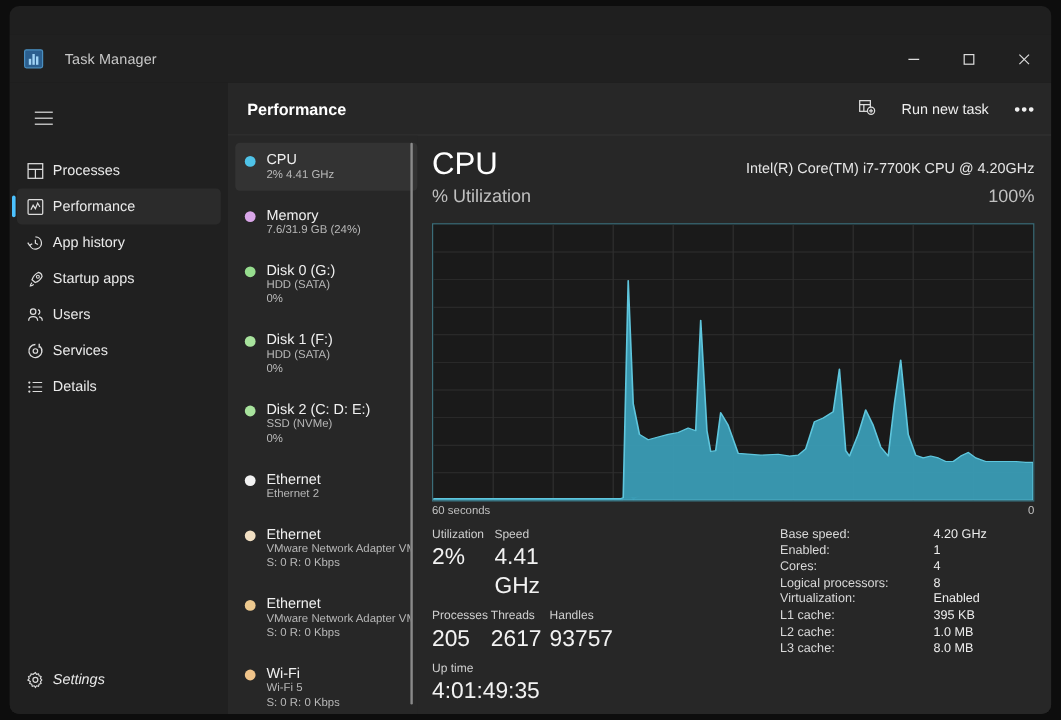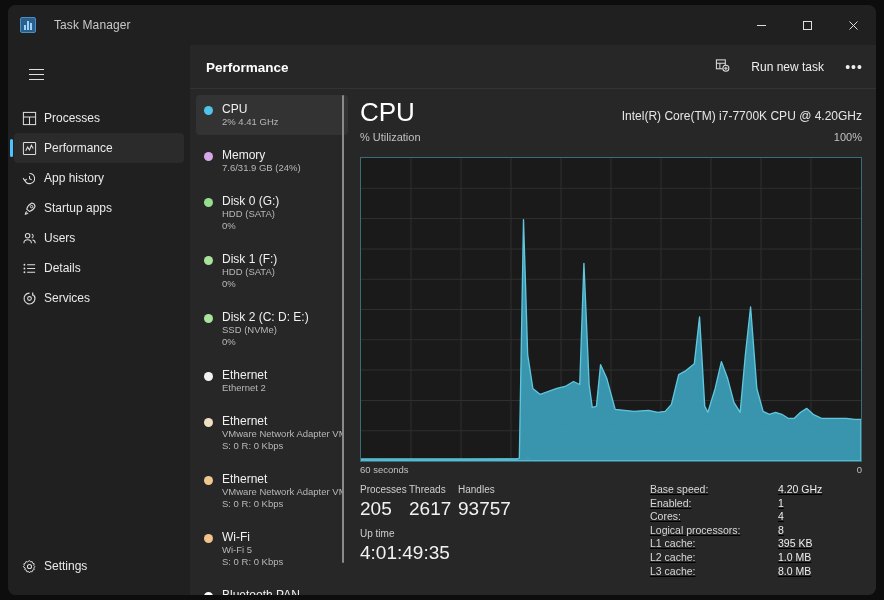--- a/index.html
+++ b/index.html
@@ -20,20 +20,21 @@
     flex-direction: column;
   }
   
   .titlebar {
     height: 40px;
     background: #202020;
     display: flex;
     align-items: center;
     flex: none;
     position: relative;
+    margin-top: 24px;
   }
   .app-icon {
     width: 16px; height: 16px;
     margin-left: 12px;
     background: #2b5f8f;
     border: 1px solid #4a8fc0;
     border-radius: 2px;
     display: flex; align-items: flex-end; justify-content: center;
     gap: 1px; padding-bottom: 2px;
   }
@@ -102,21 +103,21 @@
     border-radius: 2px;
   }
   .navicon {
     width: 30px;
     display: flex; align-items: center; justify-content: center;
     color: #dedede;
     flex: none;
   }
   .navlabel { font-size: 12px; color: #eaeaea; }
   .navspacer { flex: 1; }
-  .settings-wrap { padding-bottom: 14px; }
+  .settings-wrap { padding-bottom: 14px; font-style: italic; }
 
   
   .right { flex: 1; background: #272727; display: flex; flex-direction: column; min-width: 0; }
   .cmdbar {
     height: 44px;
     display: flex; align-items: center;
     flex: none;
     padding: 0 6px 0 16px;
     position: relative;
   }
@@ -174,42 +175,42 @@
     width: 2px; height: 468px;
     background: #8a8a8a;
     border-radius: 1px;
   }
 
   
   .detail { flex: 1; padding: 8px 14px 0 12px; min-width: 0; display: flex; flex-direction: column; }
   .dethead { display: flex; align-items: flex-end; justify-content: space-between; margin-bottom: 4px; }
   .det-title { font-size: 26px; color: #fff; line-height: 30px; font-weight: 400; }
   .det-model { font-size: 12px; color: #e6e6e6; padding-bottom: 4px; }
-  .axisrow { display: flex; justify-content: space-between; font-size: 11px; color: #c0c0c0; margin-bottom: 14px; }
+  .axisrow { display: flex; justify-content: space-between; font-size: 15px; color: #c0c0c0; margin-bottom: 14px; }
   .graphbox {
     position: relative;
     height: 305px;
     border: 1px solid #3b6d79;
     background: #1a1a1a;
     overflow: hidden;
   }
   .graphbox svg { display: block; width: 100%; height: 100%; }
   .botaxis { display: flex; justify-content: space-between; font-size: 9.5px; color: #c0c0c0; margin-top: 2px; align-items: flex-end; }
 
   
   .stats { display: flex; margin-top: 8px; }
   .stats-left { width: 150px; flex: none; }
   .statgroup { display: flex; margin-bottom: 6px; }
   .statcell { width: 52px; }
   .statcell.wide { width: 62px; }
   .statlbl { font-size: 10px; color: #cfcfcf; line-height: 14px; }
   .statval { font-size: 19px; color: #f2f2f2; line-height: 24px; font-weight: 300; }
   .stats-mid { flex: none; width: 140px; }
   .stats-right { flex: 1; }
-  .inforow { display: flex; font-size: 10.5px; line-height: 13.6px; text-decoration: underline; }
+  .inforow { display: flex; font-size: 10.5px; line-height: 13.6px; }
   .infolbl { width: 128px; color: #d8d8d8; flex: none; }
   .infoval { color: #ededed; }
   svg { shape-rendering: geometricPrecision; }
 </style>
 </head>
 <body>
 
 <div class="window">
 
   <div class="titlebar">
@@ -294,45 +295,45 @@
         <div class="navitem">
           <span class="navicon">
             <svg width="15" height="15" viewBox="0 0 16 16">
                 <circle cx="6" cy="5" r="2.4" fill="none" stroke="#ddd" stroke-width="1.1"></circle>
                 <path d="M2 13c0-2.2 1.8-3.6 4-3.6S10 10.8 10 13" fill="none" stroke="#ddd" stroke-width="1.1"></path>
                 <path d="M10.4 3.2a2.2 2.2 0 0 1 0 4.2" fill="none" stroke="#ddd" stroke-width="1.1"></path>
                 <path d="M11.2 9.7c1.8.2 2.9 1.5 2.9 3.3" fill="none" stroke="#ddd" stroke-width="1.1"></path>
               </svg>
           </span>
           <span class="navlabel">Users</span>
+        </div>
+
+        <div class="navitem">
+          <span class="navicon">
+            <svg width="15" height="15" viewBox="0 0 16 16">
+                <path d="M8 2.2a5.8 5.8 0 1 0 4.2 1.8" fill="none" stroke="#ddd" stroke-width="1.2"></path>
+                <circle cx="8" cy="8" r="2" fill="none" stroke="#ddd" stroke-width="1.1"></circle>
+                <line x1="11.4" y1="1.6" x2="11.4" y2="5" stroke="#ddd" stroke-width="1.2"></line>
+              </svg>
+          </span>
+          <span class="navlabel">Services</span>
         </div>
 
         <div class="navitem">
           <span class="navicon">
             <svg width="15" height="15" viewBox="0 0 16 16">
               <circle cx="2.6" cy="4" r="1" fill="#ddd"></circle>
                 <line x1="5.5" y1="4" x2="14" y2="4" stroke="#ddd" stroke-width="1.1"></line>
               <circle cx="2.6" cy="8" r="1" fill="#ddd"></circle>
                 <line x1="5.5" y1="8" x2="14" y2="8" stroke="#ddd" stroke-width="1.1"></line>
               <circle cx="2.6" cy="12" r="1" fill="#ddd"></circle>
                 <line x1="5.5" y1="12" x2="14" y2="12" stroke="#ddd" stroke-width="1.1"></line>
             </svg>
           </span>
           <span class="navlabel">Details</span>
-        </div>
-
-        <div class="navitem">
-          <span class="navicon">
-            <svg width="15" height="15" viewBox="0 0 16 16">
-                <path d="M8 2.2a5.8 5.8 0 1 0 4.2 1.8" fill="none" stroke="#ddd" stroke-width="1.2"></path>
-                <circle cx="8" cy="8" r="2" fill="none" stroke="#ddd" stroke-width="1.1"></circle>
-                <line x1="11.4" y1="1.6" x2="11.4" y2="5" stroke="#ddd" stroke-width="1.2"></line>
-              </svg>
-          </span>
-          <span class="navlabel">Services</span>
         </div>
 
       </div>
 
       <div class="navspacer"></div>
 
       <div class="settings-wrap">
         <div class="navitem">
           <span class="navicon">
             <svg width="15" height="15" viewBox="0 0 16 16">
@@ -505,20 +506,30 @@
 
           <div class="botaxis">
             <span>60 seconds</span>
             <span>0</span>
           </div>
 
           <div class="stats">
             <div class="stats-left">
               <div class="statgroup">
                 <div class="statcell">
+                  <div class="statlbl">Utilization</div>
+                  <div class="statval">2%</div>
+                </div>
+                <div class="statcell wide">
+                  <div class="statlbl">Speed</div>
+                  <div class="statval">4.41 GHz</div>
+                </div>
+              </div>
+              <div class="statgroup">
+                <div class="statcell">
                   <div class="statlbl">Processes</div>
                   <div class="statval">205</div>
                 </div>
                 <div class="statcell">
                   <div class="statlbl">Threads</div>
                   <div class="statval">2617</div>
                 </div>
                 <div class="statcell">
                   <div class="statlbl">Handles</div>
                   <div class="statval">93757</div>
@@ -545,20 +556,24 @@
               </div>
               <div class="inforow">
                 <div class="infolbl">Cores:</div>
                 <div class="infoval">4</div>
               </div>
               <div class="inforow">
                 <div class="infolbl">Logical processors:</div>
                 <div class="infoval">8</div>
               </div>
               <div class="inforow">
+                <div class="infolbl">Virtualization:</div>
+                <div class="infoval">Enabled</div>
+              </div>
+              <div class="inforow">
                 <div class="infolbl">L1 cache:</div>
                 <div class="infoval">395 KB</div>
               </div>
               <div class="inforow">
                 <div class="infolbl">L2 cache:</div>
                 <div class="infoval">1.0 MB</div>
               </div>
               <div class="inforow">
                 <div class="infolbl">L3 cache:</div>
                 <div class="infoval">8.0 MB</div>

